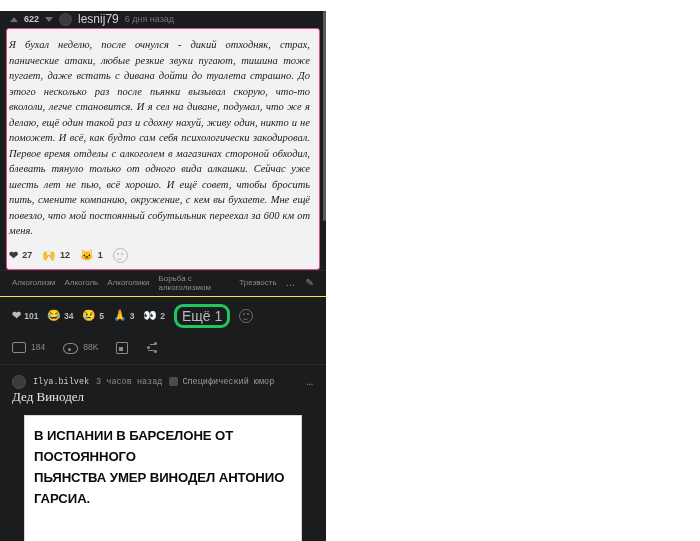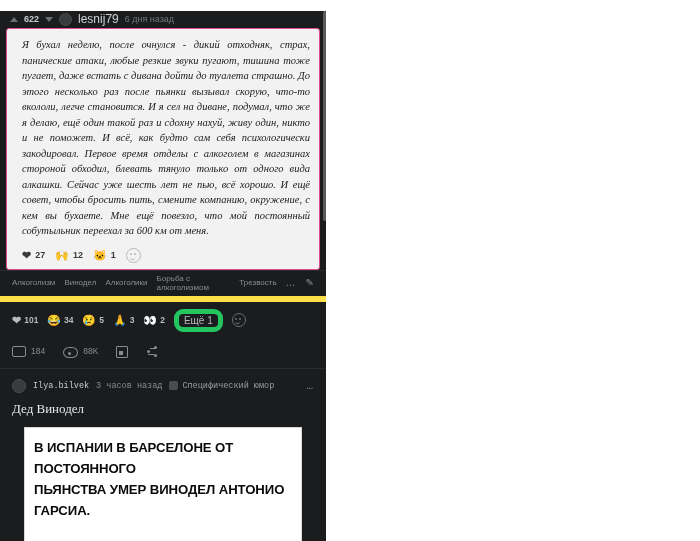--- a/index.html
+++ b/index.html
@@ -60,21 +60,21 @@
   .arrow-down { border-top: 5px solid #6d6e70; }
   .author-name { color: #d0d1d2; font-size: 12px; }
   .post-time { color: #75767a; font-size: 9px; }
 
   
   .comment-card {
     margin: 1px 6px 0 6px;
     background: #f2f2f2;
     border: 1px solid #e24a90;
     border-radius: 3px;
-    padding: 8px 9px 4px 15px;
+    padding: 8px 9px 4px 2px;
     position: relative;
   }
   .comment-text {
     color: #1a1a1a;
     font-size: 10.5px;
     line-height: 15.5px;
     font-style: italic;
     text-align: justify;
     font-family: "Liberation Serif", serif;
   }
@@ -125,21 +125,21 @@
     letter-spacing: 0.2px;
   }
 
   
   .tags-row {
     display: flex;
     align-items: center;
     gap: 9px;
     padding: 3px 12px 4px 12px;
     border-top: 1px solid #2a2b2d;
-    border-bottom: 6px solid #fde047;
+    border-bottom: 1px solid #fde047;
   }
   .tag {
     color: #8a8b8d;
     font-size: 8px;
   }
   .tag-more { color: #8a8b8d; font-size: 10px; letter-spacing: 1px; }
   .pencil-icon {
     margin-left: auto;
     color: #8a8b8d;
     font-size: 10px;
@@ -154,23 +154,23 @@
   }
   .pr-item {
     display: flex;
     align-items: center;
     gap: 3px;
     font-size: 8.5px;
     color: #b9babb;
     font-weight: bold;
   }
   .pr-more {
-    font-size: 10px;
+    font-size: 14px;
     color: #b9babb;
-    border: 5px solid #22c55e;
+    border: 3px solid #22c55e;
     border-radius: 9px;
     padding: 1px 5px;
   }
   .pr-add {
     width: 12px; height: 12px;
     border-radius: 50%;
     border: 1.2px solid #6c6d6f;
     position: relative;
   }
   .pr-add::before {
@@ -299,21 +299,20 @@
   }
   .np-dots {
     margin-left: auto;
     color: #8a8b8d;
     font-size: 11px;
     letter-spacing: 1px;
   }
   .np-title {
     color: #e8e9ea;
     font-size: 13px;
-    margin-top: 8px;
     font-family: "Liberation Serif", serif;
   }
 
   
   .meme {
     margin-top: 10px;
     margin-left: 12px;
     margin-right: 12px;
     background: #ffffff;
     border: 1px solid #d8d8d8;
@@ -378,21 +377,21 @@
           <span class="emo">🐱</span>
           <span>1</span>
         </span>
         <span class="add-reaction"></span>
       </div>
     </div>
 
 
     <div class="tags-row">
       <span class="tag">Алкоголизм</span>
-      <span class="tag">Винодел</span>
+      <span class="tag">Алкоголь</span>
       <span class="tag">Алкоголики</span>
       <span class="tag">Борьба с алкоголизмом</span>
       <span class="tag">Трезвость</span>
       <span class="tag-more">…</span>
       <span class="pencil-icon">✎</span>
     </div>
 
     <div class="post-reactions">
       <span class="pr-item">
         <span class="emo">❤</span>

